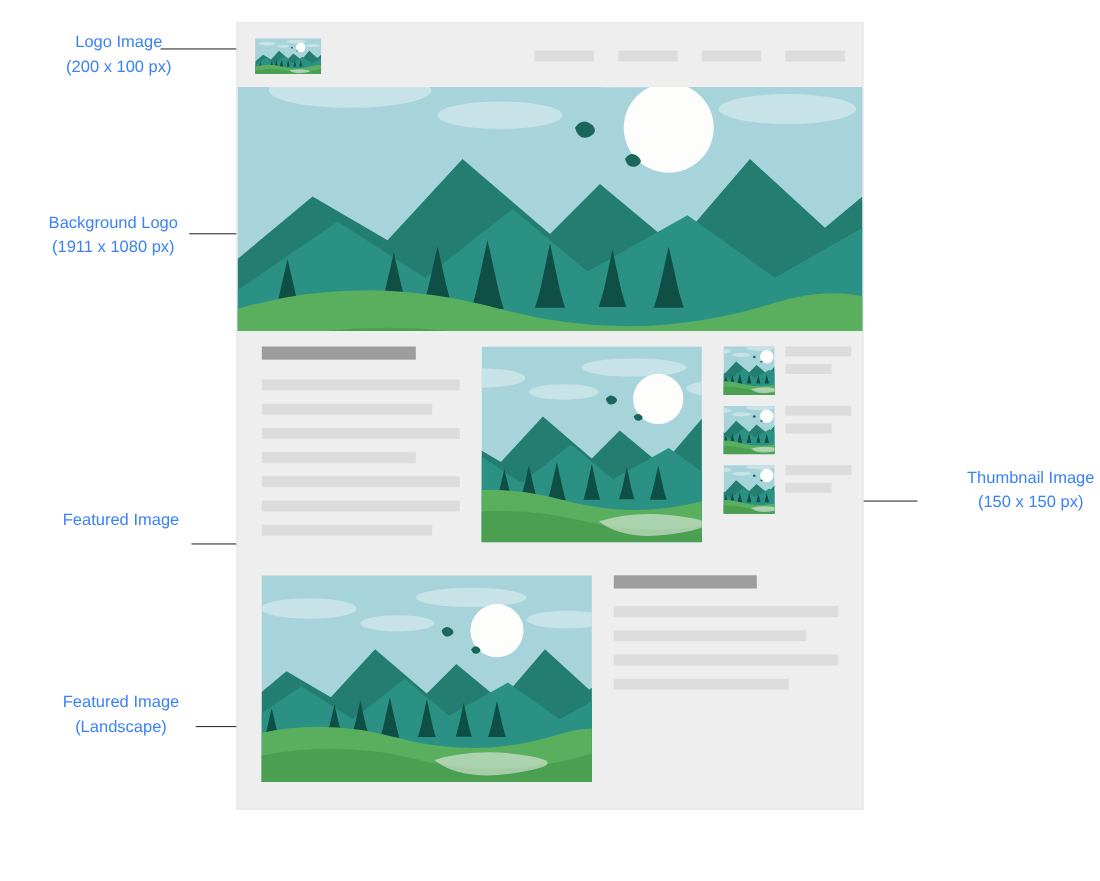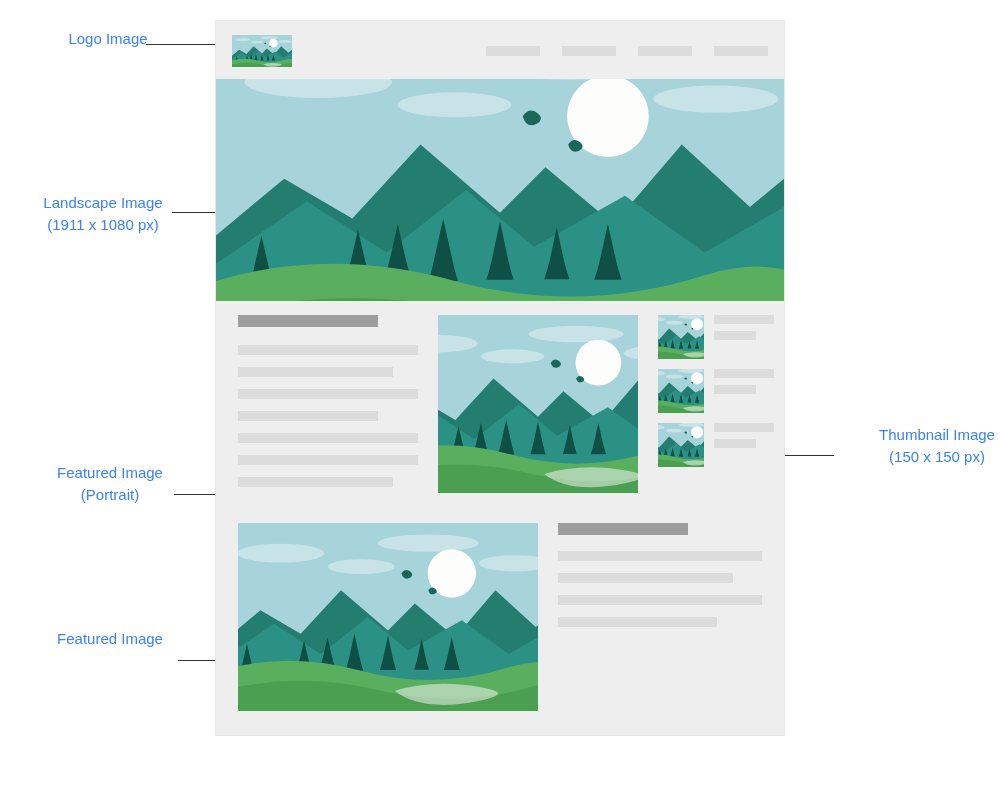--- a/index.html
+++ b/index.html
@@ -99,37 +99,38 @@
       </g>
       <path d="M 0 440 Q 200 380 420 440 Q 640 500 860 430 Q 940 406 1000 420 L 1000 560 L 0 560 Z" fill="#5aaf5f"></path>
       <path d="M 0 500 Q 240 440 480 500 Q 700 552 920 490 Q 970 476 1000 482 L 1000 560 L 0 560 Z" fill="#4a9f50"></path>
       <path d="M 520 500 q 120 -36 260 -10 q 100 18 -10 40 q -170 34 -250 -30" fill="#eef0ec" opacity="0.55"></path>
     </g>
   </defs>
 </svg>
 
 <div class="label" style="left:28px; top:28px; width:160px; text-align:center">
   <span>Logo Image</span>
+  <span>(200 x 100 px)</span>
 </div>
 <div class="line" style="left:146px; top:44px; width:82px"></div>
 
 <div class="label" style="left:18px; top:192px; width:170px">
-  <span>Landscape Image</span>
+  <span>Background Logo</span>
   <span>(1911 x 1080 px)</span>
 </div>
 <div class="line" style="left:172px; top:212px; width:50px"></div>
 
 <div class="label" style="left:30px; top:462px; width:160px">
   <span>Featured Image</span>
-  <span>(Portrait)</span>
 </div>
 <div class="line" style="left:174px; top:494px; width:262px"></div>
 
 <div class="label" style="left:30px; top:628px; width:160px">
   <span>Featured Image</span>
+  <span>(Landscape)</span>
 </div>
 <div class="line" style="left:178px; top:660px; width:56px"></div>
 
 <div class="label" style="left:852px; top:424px; width:170px">
   <span>Thumbnail Image</span>
   <span>(150 x 150 px)</span>
 </div>
 <div class="line" style="left:704px; top:455px; width:130px"></div>
 
 <div class="mock">

